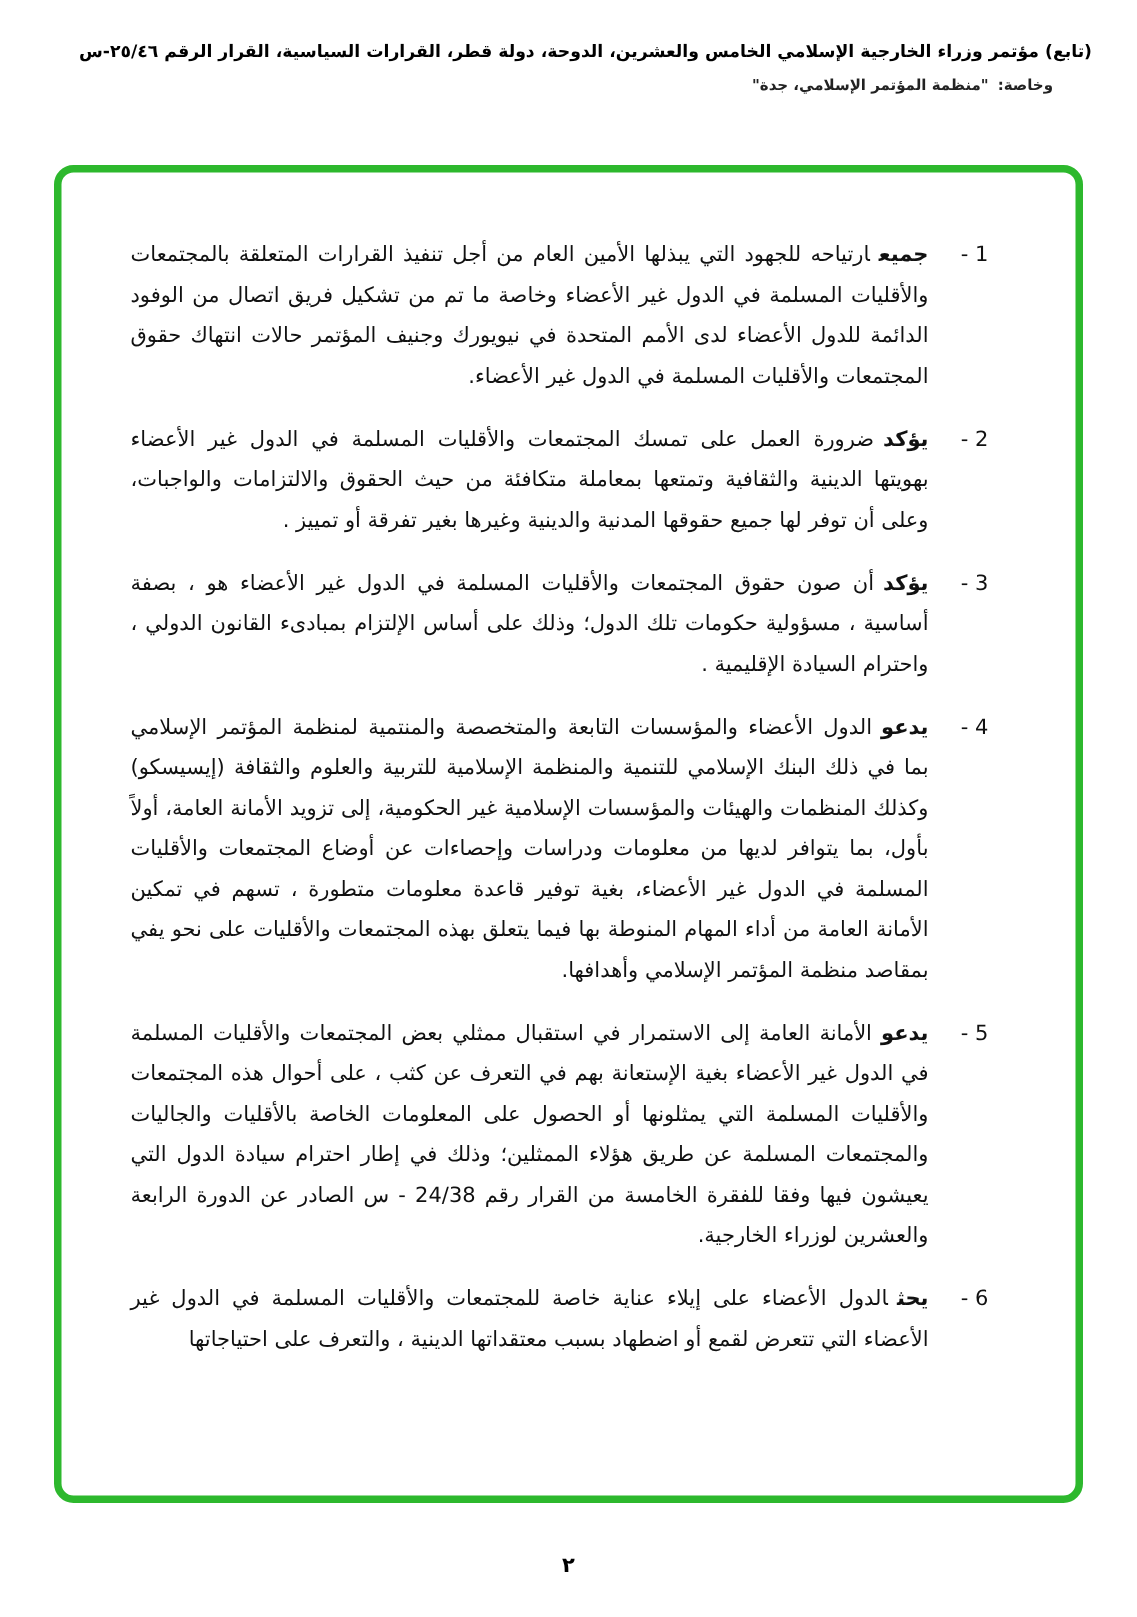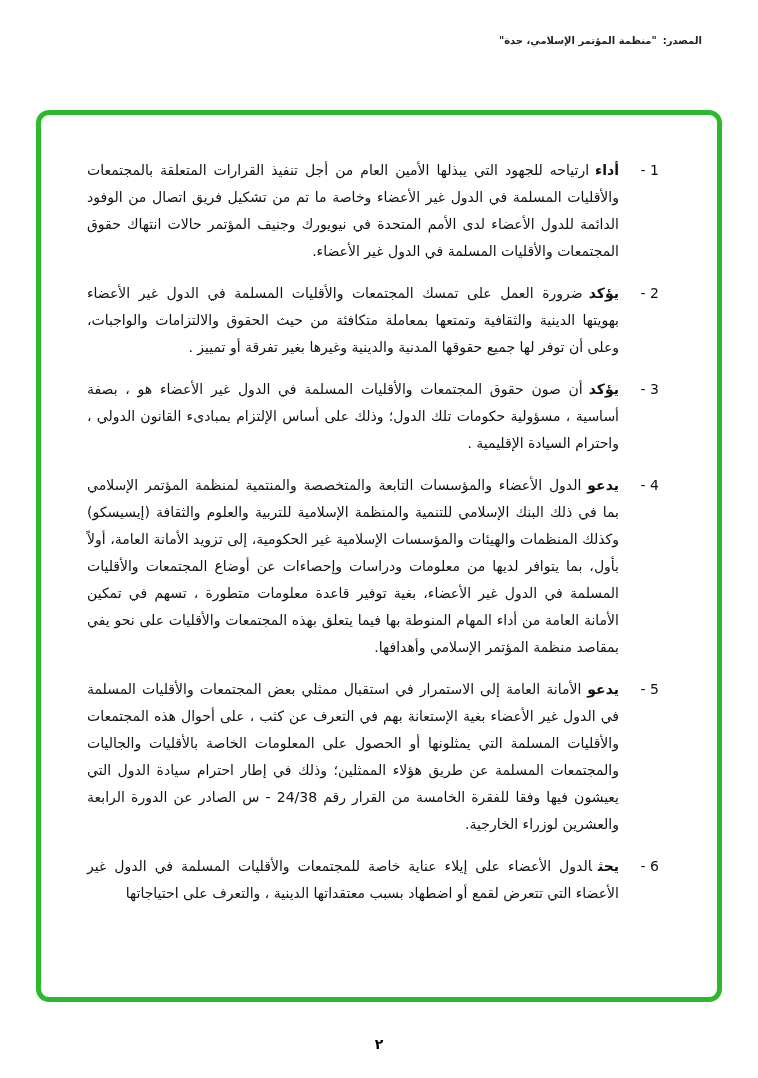--- a/index.html
+++ b/index.html
@@ -72,31 +72,32 @@
     text-align:center;
     font-size:14px; font-weight:bold; color:#000;
   }
 </style>
 </head>
 <body>
 
 <div class="page">
 
   <div class="header">
+    <div class="header-line1">(تابع) مؤتمر وزراء الخارجية الإسلامي الخامس والعشرين، الدوحة، دولة قطر، القرارات السياسية، القرار الرقم ٢٥/٤٦-س</div>
     <div class="header-line2">
-      <span class="src-label">المصدر:</span><span>"منظمة المؤتمر الإسلامي، جدة"</span>
+      <span class="src-label">وخاصة:</span><span>"منظمة المؤتمر الإسلامي، جدة"</span>
     </div>
   </div>
 
   <div class="doc-frame">
     <div class="doc-content">
 
       <div class="item">
         <span class="item-num">1 -</span>
-        <p class="item-text"><b class="lead">أداء</b><span>ارتياحه للجهود التي يبذلها الأمين العام من أجل تنفيذ القرارات المتعلقة بالمجتمعات والأقليات المسلمة في الدول غير الأعضاء وخاصة ما تم من تشكيل فريق اتصال من الوفود الدائمة للدول الأعضاء لدى الأمم المتحدة في نيويورك وجنيف المؤتمر حالات انتهاك حقوق المجتمعات والأقليات المسلمة في الدول غير الأعضاء.</span></p>
+        <p class="item-text"><b class="lead">جميع</b><span>ارتياحه للجهود التي يبذلها الأمين العام من أجل تنفيذ القرارات المتعلقة بالمجتمعات والأقليات المسلمة في الدول غير الأعضاء وخاصة ما تم من تشكيل فريق اتصال من الوفود الدائمة للدول الأعضاء لدى الأمم المتحدة في نيويورك وجنيف المؤتمر حالات انتهاك حقوق المجتمعات والأقليات المسلمة في الدول غير الأعضاء.</span></p>
       </div>
 
       <div class="item">
         <span class="item-num">2 -</span>
         <p class="item-text"><b class="lead">يؤكد</b><span>ضرورة العمل على تمسك المجتمعات والأقليات المسلمة في الدول غير الأعضاء بهويتها الدينية والثقافية وتمتعها بمعاملة متكافئة من حيث الحقوق والالتزامات والواجبات، وعلى أن توفر لها جميع حقوقها المدنية والدينية وغيرها بغير تفرقة أو تمييز .</span></p>
       </div>
 
       <div class="item">
         <span class="item-num">3 -</span>
         <p class="item-text"><b class="lead">يؤكد</b><span>أن صون حقوق المجتمعات والأقليات المسلمة في الدول غير الأعضاء هو ، بصفة أساسية ، مسؤولية حكومات تلك الدول؛ وذلك على أساس الإلتزام بمبادىء القانون الدولي ، واحترام السيادة الإقليمية .</span></p>

